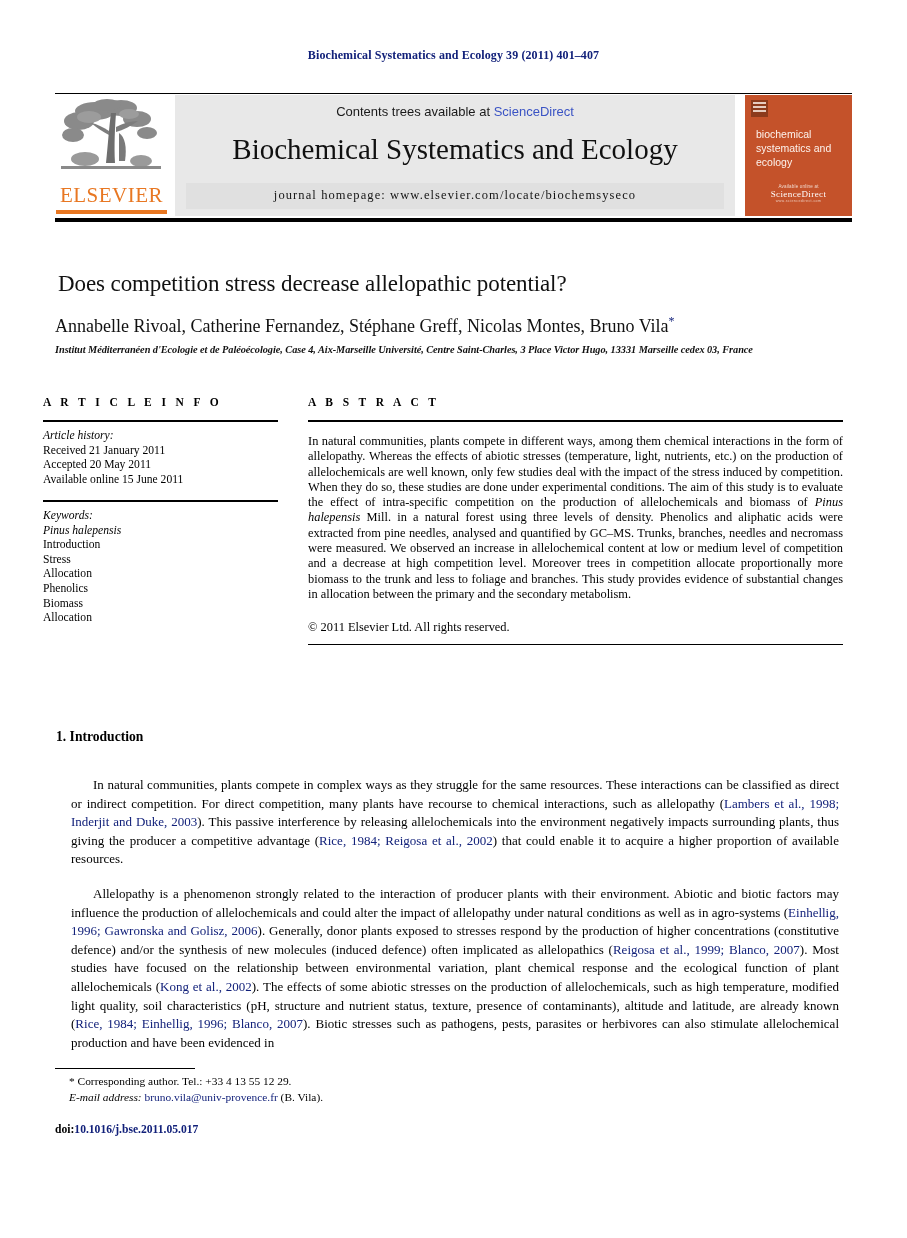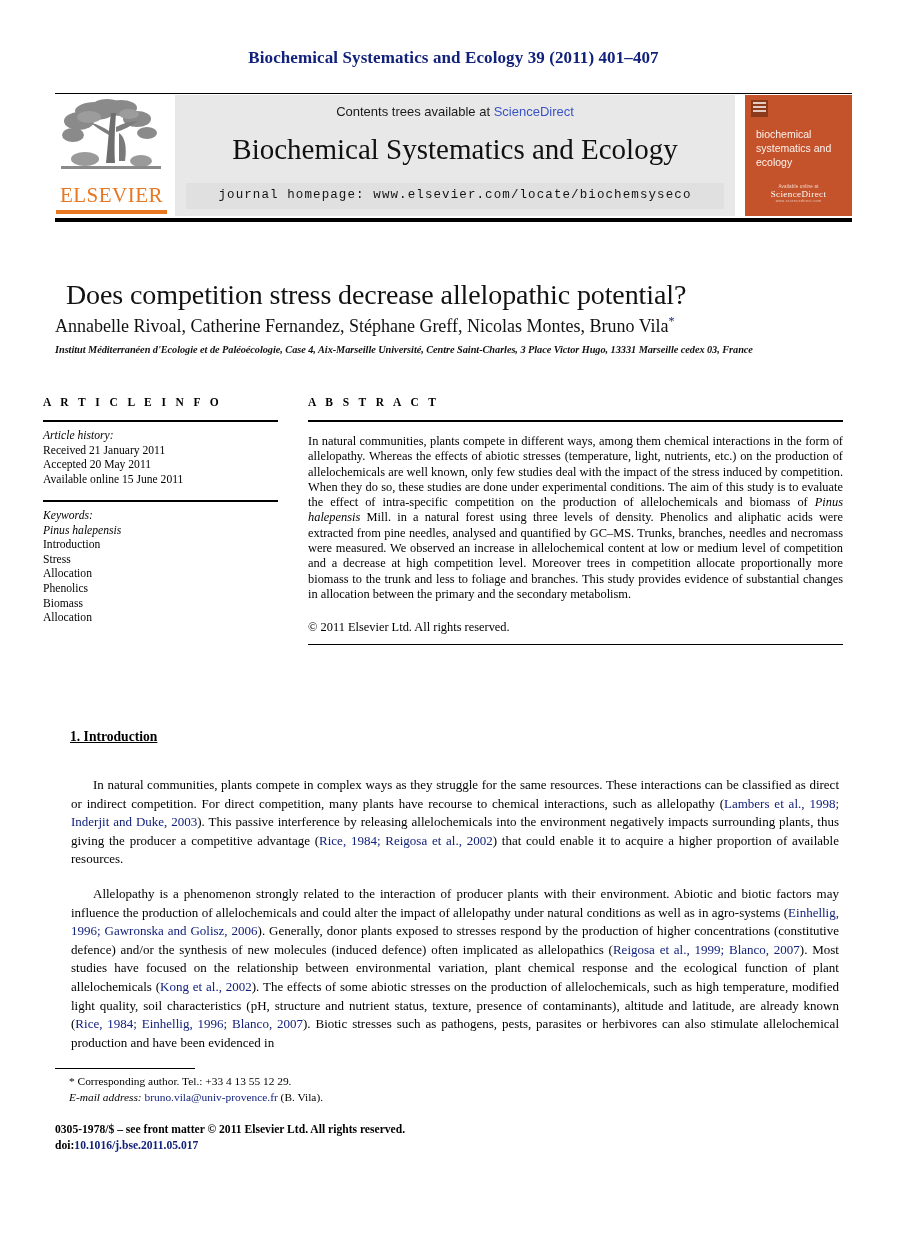--- a/index.html
+++ b/index.html
@@ -21,21 +21,21 @@
     overflow: hidden;
   }
 
   
   .running-head {
     position: absolute;
     top: 48px;
     left: 0;
     right: 0;
     text-align: center;
-    font-size: 17px;
+    font-size: 12px;
     font-weight: bold;
     color: #12217a;
     letter-spacing: 0.1px;
   }
 
   
   .masthead {
     position: absolute;
     top: 93px;
     left: 55px;
@@ -130,21 +130,21 @@
     width: 538px;
     height: 26px;
     background: #e0e0e0;
   }
   .homepage-line {
     position: absolute;
     top: 93px;
     left: 0;
     width: 560px;
     text-align: center;
-    font-family: Liberation Mono, monospace;
+    font-family: Liberation Serif, serif;
     font-size: 12.5px;
     letter-spacing: 1.1px;
     color: #141414;
   }
 
   .cover-thumb {
     position: absolute;
     top: 2px;
     left: 690px;
     width: 107px;
@@ -202,24 +202,24 @@
     color: #eccabb;
     letter-spacing: .4px;
   }
 
   
   .article-title {
     position: absolute;
     top: 268px;
     left: 55px;
     width: 800px;
-    font-size: 28px;
+    font-size: 23px;
     font-weight: normal;
     color: #111;
-    margin: 11px;
+    margin: 3px;
     letter-spacing: -0.1px;
   }
   .authors {
     position: absolute;
     top: 314px;
     left: 55px;
     width: 800px;
     font-size: 18px;
     color: #111;
   }
@@ -307,25 +307,24 @@
     left: 265px;
     width: 535px;
     height: 1px;
     background: #000;
   }
 
   
   .section-heading {
     position: absolute;
     top: 729px;
-    left: 70px;
+    left: 56px;
     font-size: 13.6px;
     font-weight: bold;
     color: #000;
-    text-decoration: underline;
   }
   .body-text {
     position: absolute;
     top: 760px;
     left: 55px;
     width: 800px;
     font-size: 13px;
     line-height: 18.6px;
     text-align: justify;
     color: #000;
@@ -484,17 +483,16 @@
     <p><span>Allelopathy is a phenomenon strongly related to the interaction of producer plants with their environment. Abiotic and biotic factors may influence the production of allelochemicals and could alter the impact of allelopathy under natural conditions as well as in agro-systems (</span><span class="ref">Einhellig, 1996; Gawronska and Golisz, 2006</span><span>). Generally, donor plants exposed to stresses respond by the production of higher concentrations (constitutive defence) and/or the synthesis of new molecules (induced defence) often implicated as allelopathics (</span><span class="ref">Reigosa et al., 1999; Blanco, 2007</span><span>). Most studies have focused on the relationship between environmental variation, plant chemical response and the ecological function of plant allelochemicals (</span><span class="ref">Kong et al., 2002</span><span>). The effects of some abiotic stresses on the production of allelochemicals, such as high temperature, modified light quality, soil characteristics (pH, structure and nutrient status, texture, presence of contaminants), altitude and latitude, are already known (</span><span class="ref">Rice, 1984; Einhellig, 1996; Blanco, 2007</span><span>). Biotic stresses such as pathogens, pests, parasites or herbivores can also stimulate allelochemical production and have been evidenced in</span></p>
   </div>
 
   <div class="foot-rule"></div>
   <div class="footnote">
     <span class="indent">* Corresponding author. Tel.: +33 4 13 55 12 29.</span>
     <span class="indent"><i>E-mail address:</i> <span class="mail">bruno.vila@univ-provence.fr</span> <span>(B. Vila).</span></span>
   </div>
 
   <div class="imprint">
-    <div>0305-1978/$ – see front matter © 2011 Elsevier Ltd. All rights reserved.</div>
     <div><span>doi:</span><span class="doi">10.1016/j.bse.2011.05.017</span></div>
   </div>
 
 </div>
 
 </body></html>

